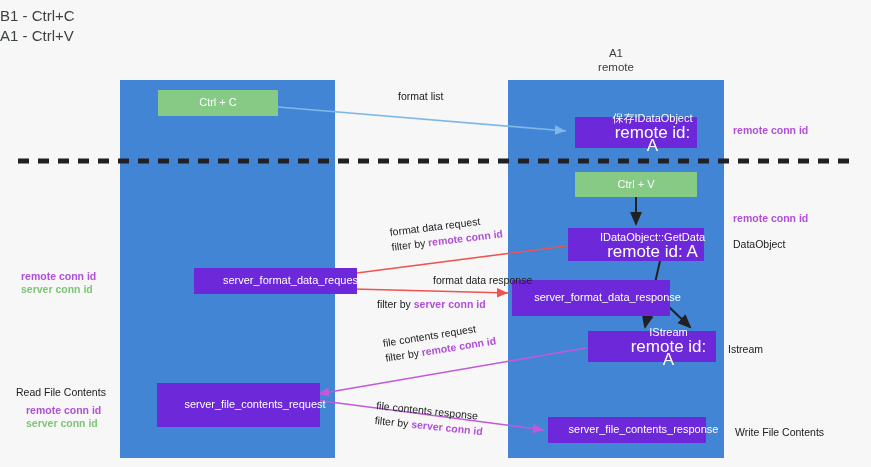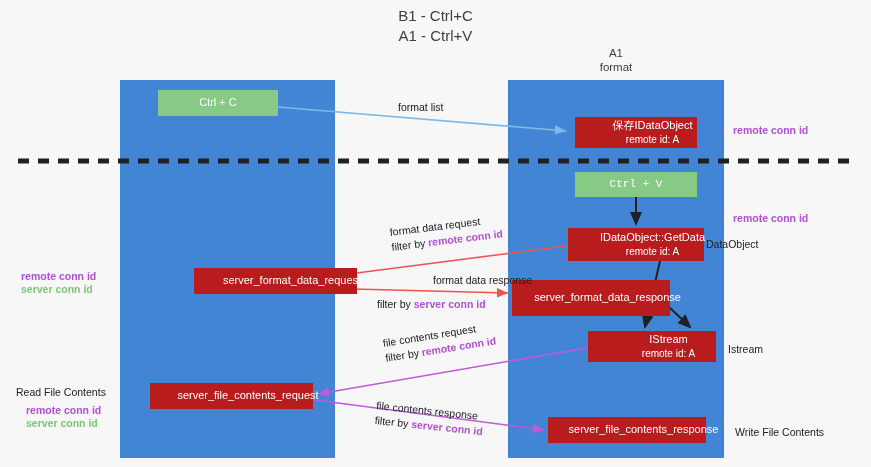--- a/index.html
+++ b/index.html
@@ -30,21 +30,20 @@
     position: absolute;
     background: #4285d4;
   }
   #lane-b1 { left: 120px; top: 80px; width: 215px; height: 378px; }
   #lane-a1 { left: 508px; top: 80px; width: 216px; height: 378px; }
 
   .title {
     position: absolute;
     left: 0; top: 6px;
     width: 871px;
-    text-align: center;
     font-size: 15px;
     color: #3c4043;
     line-height: 20px;
     white-space: pre-line;
   }
   .col-head {
     position: absolute;
     text-align: center;
     font-size: 11.5px;
     color: #3c4043;
@@ -61,31 +60,31 @@
     align-items: center;
     justify-content: center;
     text-align: center;
     color: #ffffff;
     font-size: 11px;
     line-height: 13.5px;
     box-sizing: border-box;
     padding: 2px 4px;
   }
   .node.green { background: #86ca85; }
-  .node.orange { background: #b91c1c; padding-left: 37px; }
-  .node .l2 { font-size: 10px; }
+  .node.orange { background: #6d28d9; padding-left: 37px; }
+  .node .l2 { font-size: 17px; }
 
   #n-ctrlc   { left: 158px; top: 90px;  width: 120px; height: 26px; }
   #n-save    { left: 575px; top: 117px; width: 122px; height: 31px; }
-  #n-ctrlv   { left: 575px; top: 172px; width: 122px; height: 25px; font-family: Liberation Mono, monospace; }
+  #n-ctrlv   { left: 575px; top: 172px; width: 122px; height: 25px; }
   #n-getdata { left: 568px; top: 228px; width: 136px; height: 33px; }
   #n-sfdreq  { left: 150px; top: 268px; width: 163px; height: 26px; margin-left: 44px; }
   #n-sfdresp { left: 512px; top: 280px; width: 158px; height: 36px; }
   #n-istream { left: 588px; top: 331px; width: 128px; height: 31px; }
-  #n-sfcreq  { left: 150px; top: 383px; width: 163px; height: 26px; }
+  #n-sfcreq  { left: 157px; top: 383px; width: 163px; height: 44px; }
   #n-sfcresp { left: 548px; top: 417px; width: 158px; height: 26px; }
 
   .edge-label {
     position: absolute;
     font-size: 10.5px;
     color: #202124;
     white-space: nowrap;
     line-height: 13px;
   }
   .edge-label .purple { color: #b14fd8; font-weight: bold; }
@@ -141,21 +140,21 @@
 
     <path d="M315,400 L544,430" stroke="#c159d8" stroke-width="1.6" fill="none" marker-end="url(#ar-purp)"></path>
 
     <path d="M18,161 L853,161" stroke="#202124" stroke-width="5" stroke-dasharray="11 9" fill="none"></path>
   </svg>
 
   <div class="title">B1 - Ctrl+C
 A1 - Ctrl+V</div>
 
   <div class="col-head" id="head-a1">A1
-format</div>
+remote</div>
 
   <div class="node green" id="n-ctrlc">
     <div>Ctrl + C</div>
   </div>
 
   <div class="node orange" id="n-save">
     <div>保存IDataObject</div>
     <div class="l2">remote id: A</div>
   </div>
 
@@ -182,21 +181,21 @@
   </div>
 
   <div class="node orange" id="n-sfcreq">
     <div>server_file_contents_request</div>
   </div>
 
   <div class="node orange" id="n-sfcresp">
     <div>server_file_contents_response</div>
   </div>
 
-  <div class="edge-label" style="left:398px; top:101px;">format list</div>
+  <div class="edge-label" style="left:398px; top:90px;">format list</div>
 
   <div class="rot-grp" style="left:389px; top:226px; transform: rotate(-7deg);">
     <div class="edge-label" style="position:static;">format data request</div>
     <div class="edge-label" style="position:static; margin-top:2px;">
       <span>filter by </span><span class="purple">remote conn id</span>
     </div>
   </div>
 
   <div class="edge-label" style="left:393px; top:274px;padding-left:40px;">format data response</div>
   <div class="edge-label" style="left:377px; top:298px;">
@@ -214,21 +213,21 @@
     <div class="edge-label" style="position:static;">file contents response</div>
     <div class="edge-label" style="position:static; margin-top:2px;">
       <span>filter by </span><span class="purple">server conn id</span>
     </div>
   </div>
 
   <div class="side-label bold" style="left:733px; top:123px; color:#b14fd8;">remote conn id</div>
 
   <div class="side-label bold" style="left:733px; top:211px; color:#b14fd8;">remote conn id</div>
 
-  <div class="side-label" style="left:706px; top:237px;">DataObject</div>
+  <div class="side-label" style="left:733px; top:237px;">DataObject</div>
 
   <div class="side-label" style="left:728px; top:342px;">Istream</div>
 
   <div class="side-label" style="left:735px; top:425px;">Write File Contents</div>
 
   <div class="side-label bold" style="left:21px; top:269px; color:#b14fd8;">remote conn id</div>
   <div class="side-label bold" style="left:21px; top:282px; color:#7cc576;">server conn id</div>
 
   <div class="side-label" style="left:16px; top:385px;">Read File Contents</div>
   <div class="side-label bold" style="left:26px; top:403px; color:#b14fd8;">remote conn id</div>

